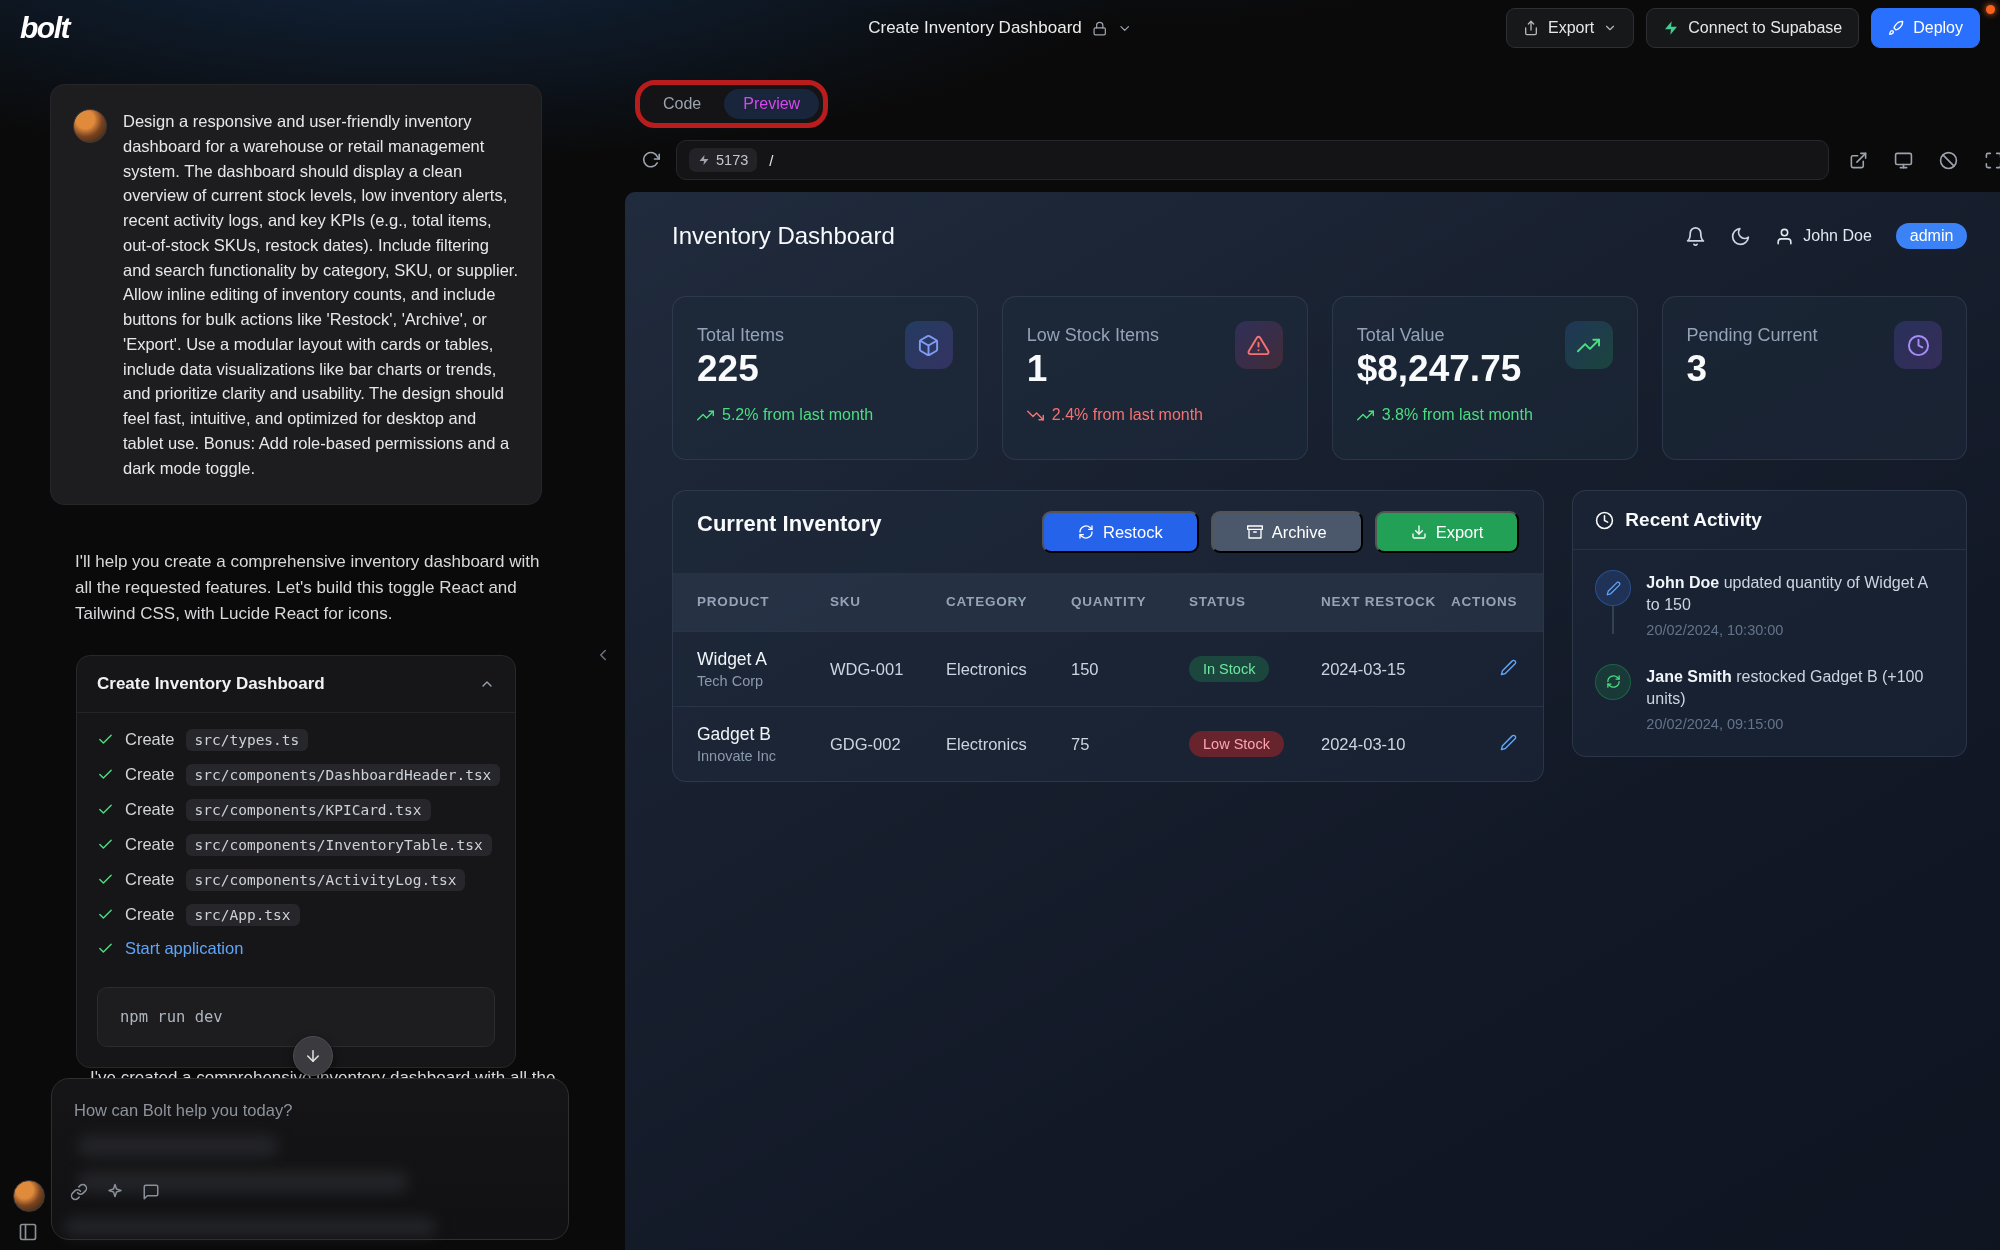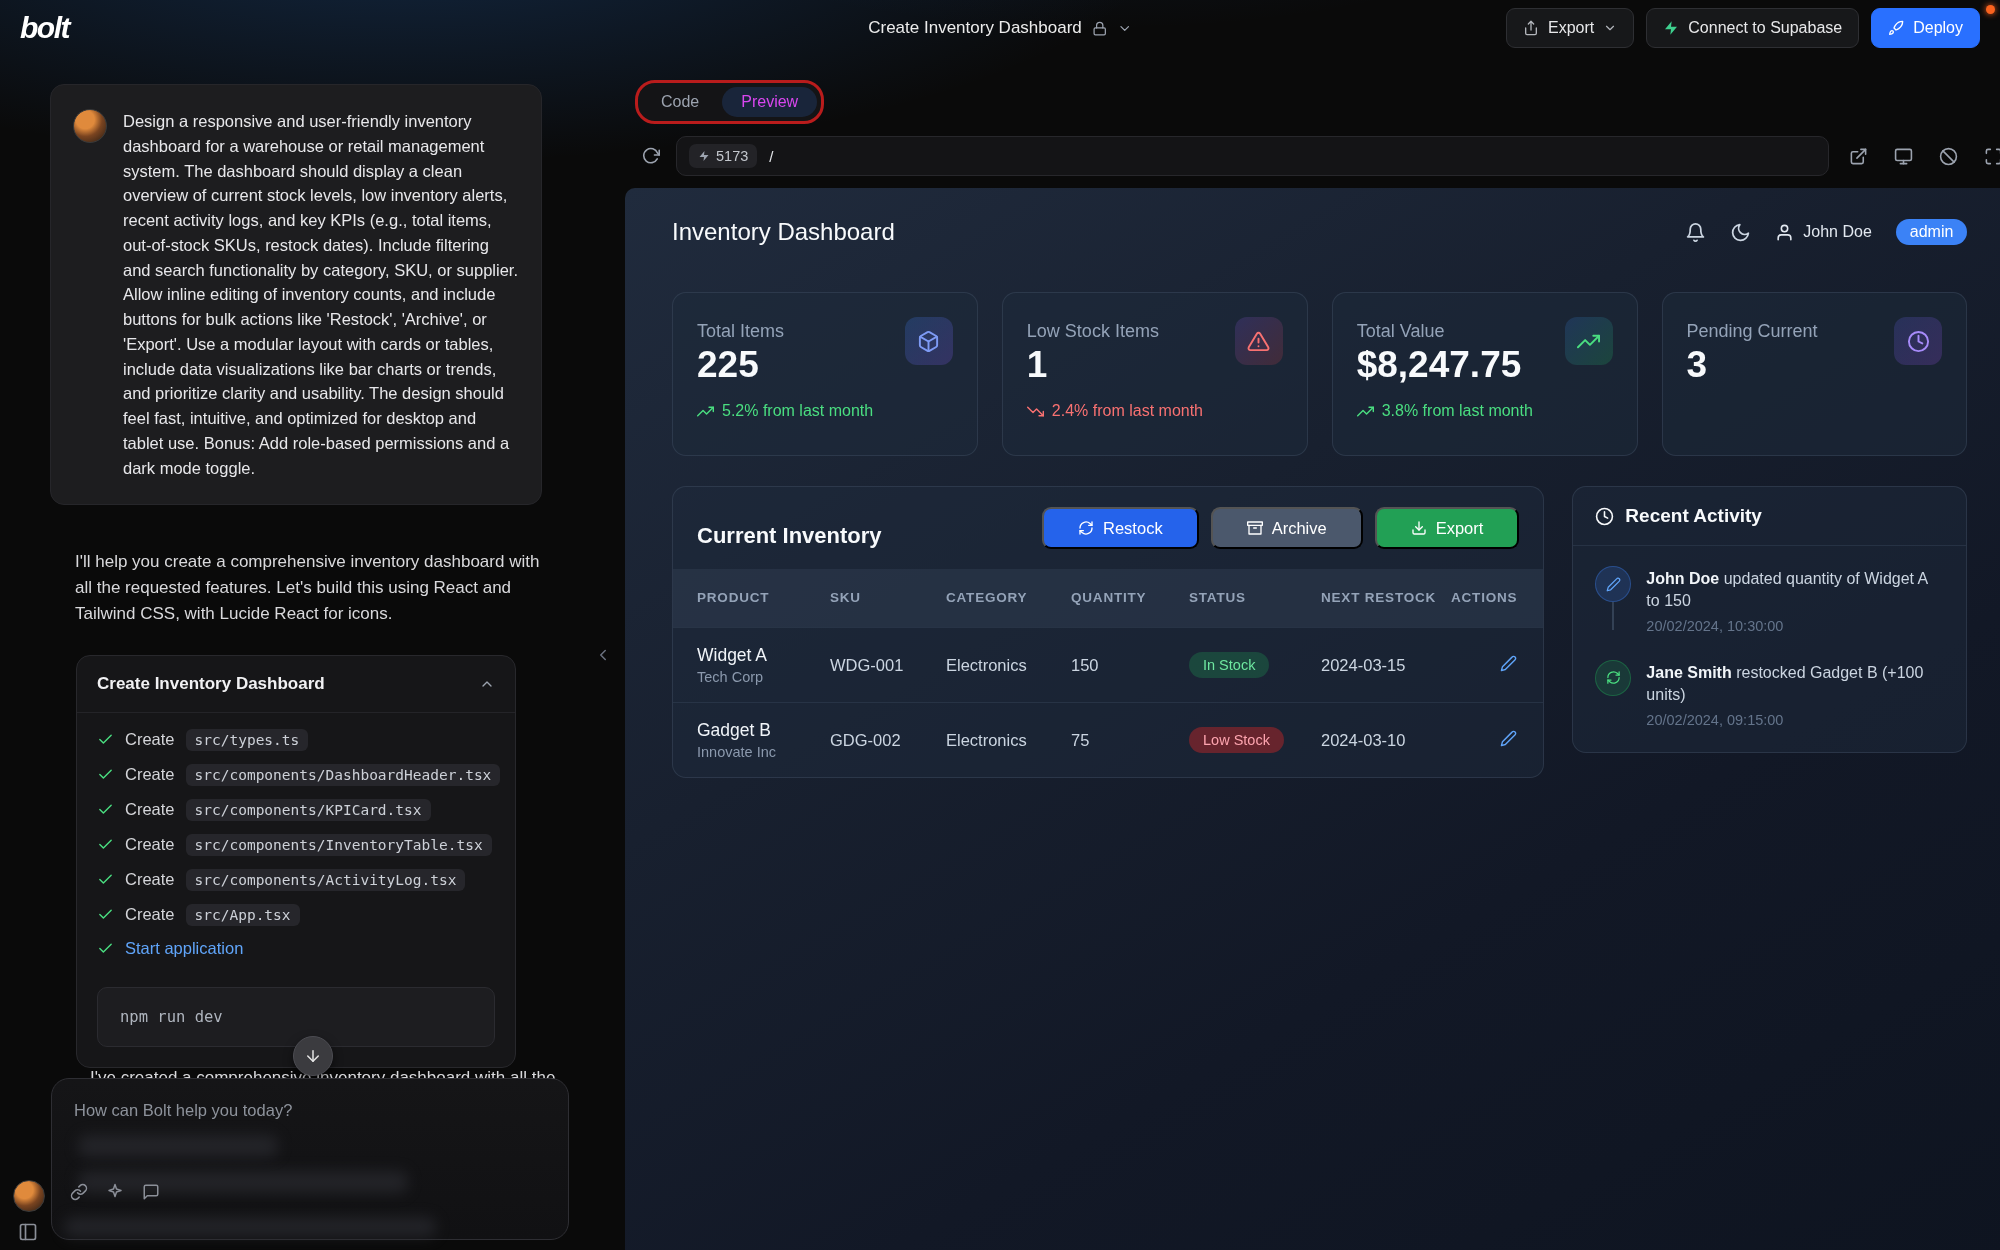--- a/index.html
+++ b/index.html
@@ -80,21 +80,21 @@
   .ci-icons > div { cursor:pointer; }
 
   .corner-avatar { position:absolute; left:13px; top:1124px; width:32px; height:32px; border-radius:50%;
     background:radial-gradient(circle at 35% 30%, #e08a3c 0 30%, #7a4420 55%, #241b14 100%);
     border:1px solid #3a3a3a; cursor:pointer; z-index:5; }
   .panel-toggle { position:absolute; left:18px; top:1166px; color:#8b8f98; cursor:pointer; z-index:5; }
   .collapse-handle { position:absolute; left:594px; top:590px; color:#6b7280; cursor:pointer; z-index:6; }
 
   
   .tabs-row { display:flex; align-items:center; margin:24px 0 0 10px; }
-  .tabs { display:flex; align-items:center; gap:4px; background:#141416; border:3px solid #b91c1c;
+  .tabs { display:flex; align-items:center; gap:4px; background:#141416; border:5px solid #b91c1c;
     border-radius:20px; padding:4px; }
   .tab { font-size:16px; padding:6px 19px; border-radius:16px; color:#9ca3af; cursor:pointer; }
   .tab.active { background:rgba(59,130,246,0.16); color:#d946ef; }
 
   .url-row { display:flex; align-items:center; margin:12px 14px 0 10px; gap:10px; }
   .icon-btn { color:#9ca3af; cursor:pointer; padding:6px; border-radius:8px; }
   .addr { flex:1; display:flex; align-items:center; height:40px; background:#141416;
     border:1px solid #27272b; border-radius:10px; padding:0 12px; gap:12px; cursor:text; }
   .port-badge { display:flex; align-items:center; gap:6px; background:#232327; border-radius:7px;
     padding:4px 9px; color:#c3c7cd; font-size:14.5px; }
@@ -127,21 +127,21 @@
   .kpi-ic.red    { background:linear-gradient(135deg,rgba(139,92,246,.18),rgba(239,68,68,.18)); color:#f87171; }
   .kpi-ic.green  { background:linear-gradient(135deg,rgba(59,130,246,.18),rgba(34,197,94,.2)); color:#4ade80; }
   .kpi-ic.purple { background:linear-gradient(135deg,rgba(99,102,241,.2),rgba(168,85,247,.2)); color:#a78bfa; }
   .kpi-value { font-size:37px; font-weight:700; color:#f8fafc; margin-top:2px; }
   .kpi-trend { display:flex; align-items:center; gap:8px; margin-top:16px; font-size:16px; }
   .kpi-trend.up { color:#4ade80; } .kpi-trend.down { color:#f87171; }
 
   .content-row { display:flex; gap:28px; padding:30px 62px 0 47px; align-items:flex-start; }
   .inv-card { flex:1; background:rgba(30,41,59,0.5); border:1px solid rgba(71,85,105,0.4);
     border-radius:14px; overflow:hidden; }
-  .inv-hd { display:flex; align-items:flex-end; padding:20px 24px; }
+  .inv-hd { display:flex; align-items:flex-start; padding:20px 24px; }
   .inv-title { font-size:22px; font-weight:700; color:#f8fafc; }
   .inv-btns { margin-left:auto; display:flex; gap:12px; }
   .abtn { display:flex; align-items:center; gap:9px; height:42px; padding:0 34px; border-radius:9px;
     font-size:16.5px; color:#fff; cursor:pointer; }
   .abtn.restock { background:#2563eb; }
   .abtn.archive { background:#4b586c; }
   .abtn.export  { background:#22a055; }
 
   .tbl-head, .tbl-row { display:grid; grid-template-columns:157px 116px 125px 118px 132px 130px 1fr;
     align-items:center; }
@@ -237,21 +237,21 @@
 <div class="main">
 
   <div class="chat-col">
     <div class="chat-scroll">
 
       <div class="msg-user">
         <div class="avatar"></div>
         <p>Design a responsive and user-friendly inventory dashboard for a warehouse or retail management system. The dashboard should display a clean overview of current stock levels, low inventory alerts, recent activity logs, and key KPIs (e.g., total items, out-of-stock SKUs, restock dates). Include filtering and search functionality by category, SKU, or supplier. Allow inline editing of inventory counts, and include buttons for bulk actions like 'Restock', 'Archive', or 'Export'. Use a modular layout with cards or tables, include data visualizations like bar charts or trends, and prioritize clarity and usability. The design should feel fast, intuitive, and optimized for desktop and tablet use. Bonus: Add role-based permissions and a dark mode toggle.</p>
       </div>
 
-      <p class="msg-ai">I'll help you create a comprehensive inventory dashboard with all the requested features. Let's build this using React and Tailwind CSS, with Lucide React for icons.</p>
+      <p class="msg-ai">I'll help you create a comprehensive inventory dashboard with all the requested features. Let's build this toggle React and Tailwind CSS, with Lucide React for icons.</p>
 
       <div class="artifact">
         <div class="artifact-hd">
           <span class="t">Create Inventory Dashboard</span>
           <span class="chev">
             <svg class="ic" width="16" height="16" viewBox="0 0 24 24">
                 <polyline points="18 15 12 9 6 15"></polyline>
               </svg>
           </span>
         </div>

